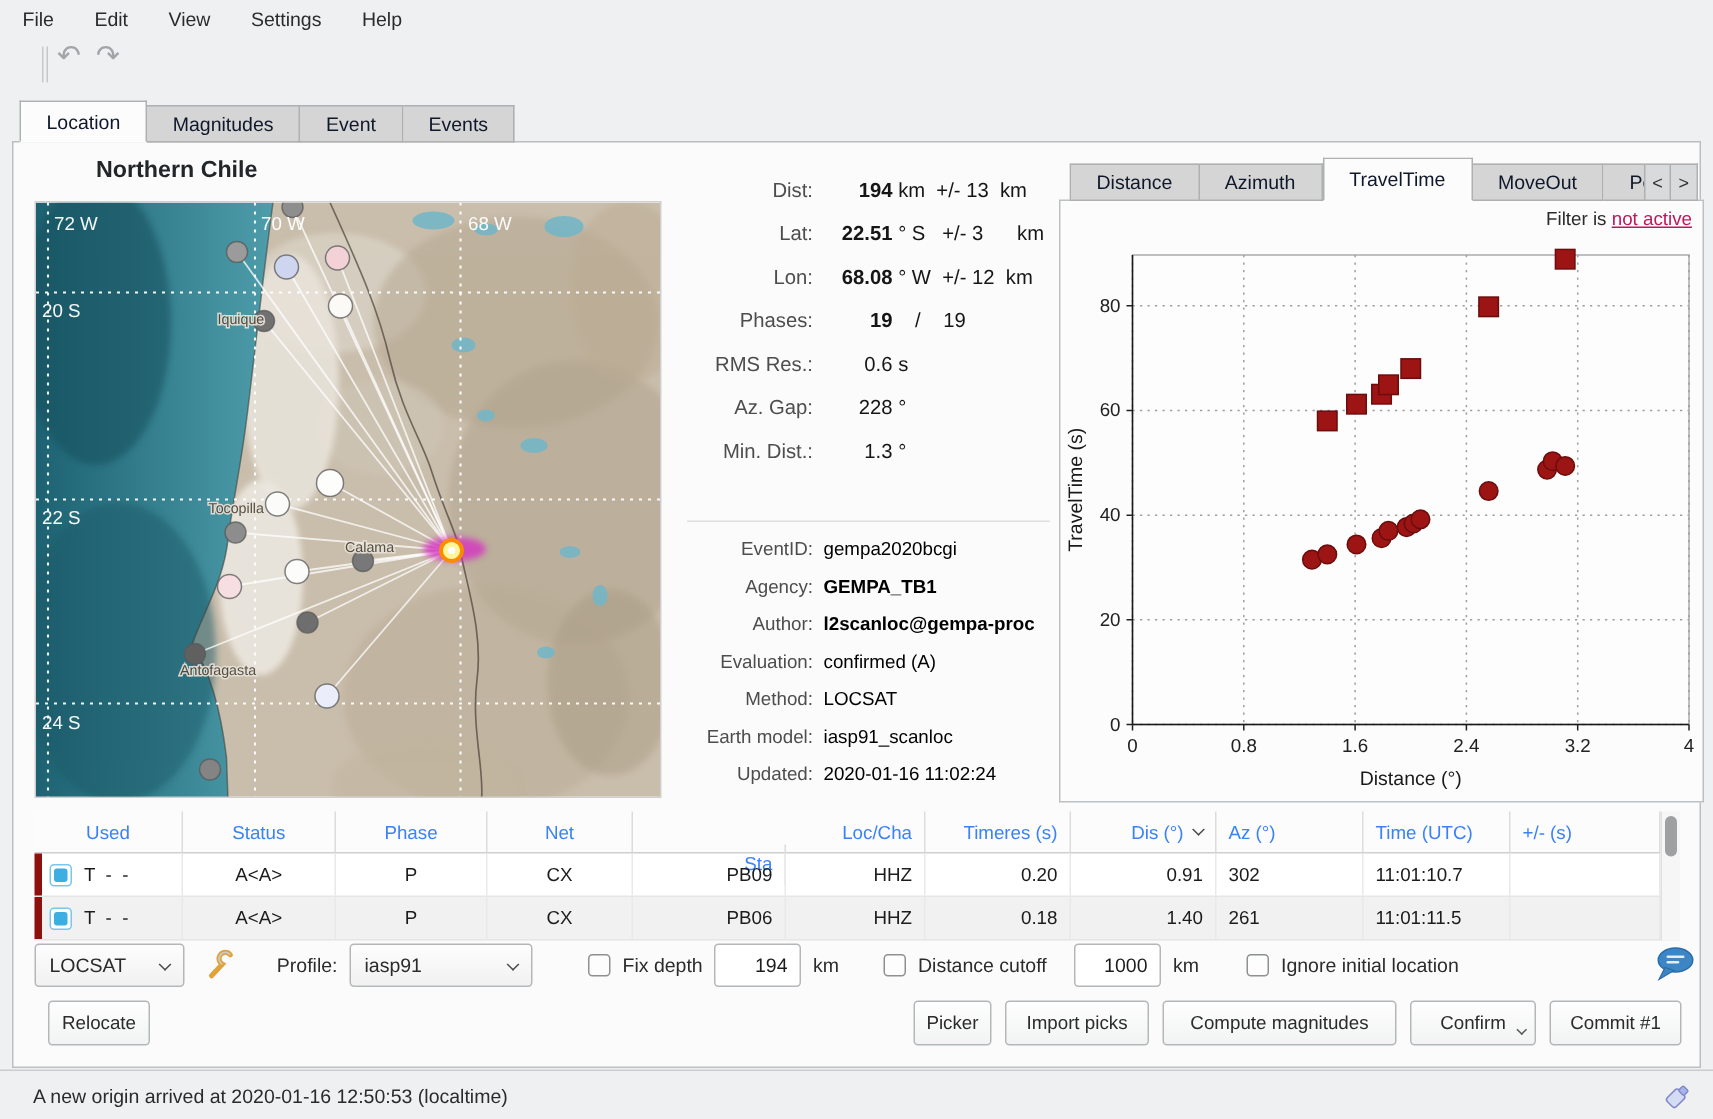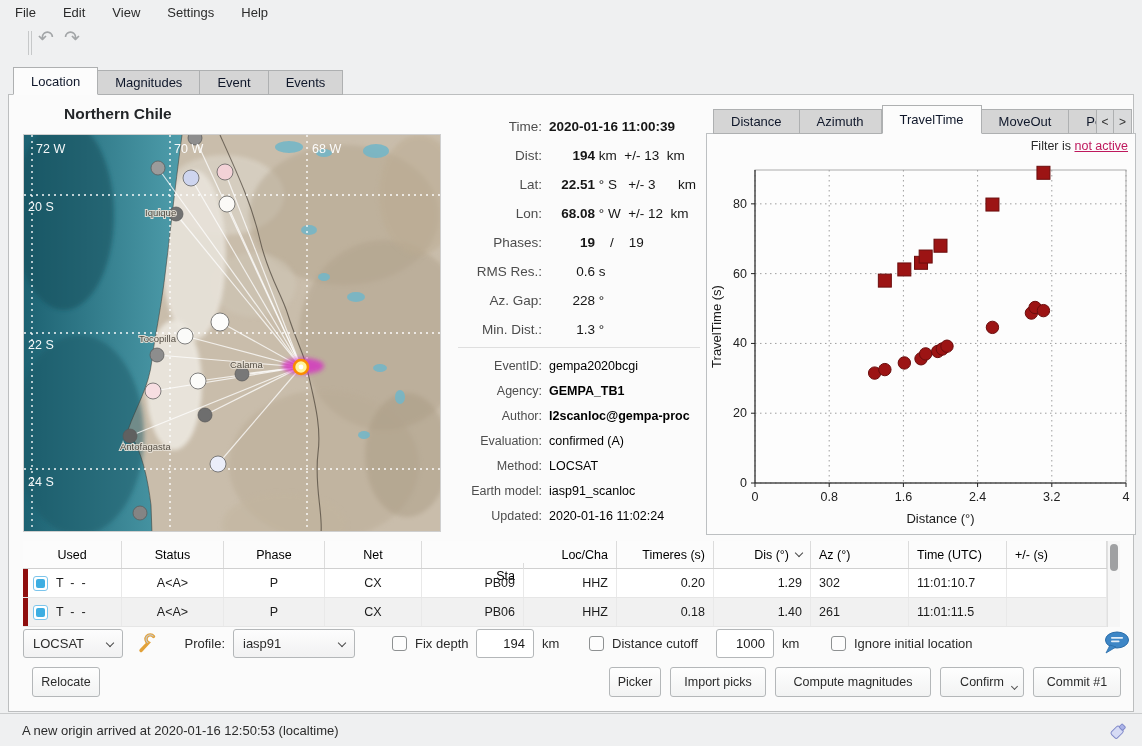--- a/index.html
+++ b/index.html
@@ -48,21 +48,21 @@
   .tab-scroll{position:absolute;left:1087px;top:14px;display:flex;z-index:3;}
   .tab-scroll .tsbtn{width:18px;height:25px;background:#d9dadb;border:1px solid #aeb0b1;border-left:none;
     display:flex;align-items:center;justify-content:center;font-size:12px;color:#333;}
   .tab-scroll .tsbtn:first-child{border-left:1px solid #aeb0b1;}
   .plot-pane{position:absolute;left:697px;top:38px;width:430px;height:402px;background:#fcfcfc;border:1px solid #bdc0c2;}
   .filter-line{position:absolute;right:7px;top:5px;font-size:12.5px;color:#2b2b2b;z-index:2;}
   .filter-line a{color:#be185d;text-decoration:underline;cursor:pointer;}
   
   .arrivals{position:absolute;left:14px;top:446px;width:1097px;height:86px;background:#fff;font-size:12.5px;}
   .thead{display:flex;height:28px;background:#fcfcfc;border-bottom:1px solid #d0d0d0;align-items:center;}
-  .th{height:100%;display:flex;align-items:center;border-right:1px solid #dcdcdc;padding:0 8px;color:#000000;}
+  .th{height:100%;display:flex;align-items:center;border-right:1px solid #dcdcdc;padding:0 8px;color:#3b82f6;}
   .trow{display:flex;height:29px;align-items:center;border-bottom:1px solid #e6e6e6;position:relative;}
   .trow.alt{background:#f1f1f1;}
   .td{height:100%;display:flex;align-items:center;border-right:1px solid #e9e9e9;padding:0 8px;color:#1c1c1c;}
   .al{justify-content:flex-start;} .ac{justify-content:center;} .ar{justify-content:flex-end;}
   .redbar{position:absolute;left:0;top:0;bottom:0;width:5px;background:#8f0e0e;}
   .cbk{display:inline-block;width:15px;height:15px;border:1px solid #7cc5ec;border-radius:3px;background:#fff;position:relative;flex:none;}
   .cbk::after{content:"";position:absolute;left:2px;top:2px;right:2px;bottom:2px;background:#3daee2;border-radius:2px;}
   .cbu{display:inline-block;width:15px;height:15px;border:1px solid #8e9192;border-radius:3px;background:#fdfdfd;flex:none;}
   .used-txt{margin-left:8px;white-space:pre;}
   .vscroll{position:absolute;right:0;top:0;bottom:0;width:13px;background:#f6f6f6;border-left:1px solid #e0e0e0;}
@@ -217,24 +217,20 @@
           <text x="4" y="351" font-size="12.5" fill="#ffffff" opacity="0.95">24 S</text>
           <text x="121" y="81" font-size="9.5" fill="#4c463c" stroke="#e8e2d8" stroke-width="2" paint-order="stroke" opacity="0.92">Iquique</text>
           <text x="115" y="207" font-size="9.5" fill="#4c463c" stroke="#e8e2d8" stroke-width="2" paint-order="stroke" opacity="0.92">Tocopilla</text>
           <text x="206" y="233" font-size="9.5" fill="#4c463c" stroke="#e8e2d8" stroke-width="2" paint-order="stroke" opacity="0.92">Calama</text>
           <text x="96" y="315" font-size="9.5" fill="#4c463c" stroke="#e8e2d8" stroke-width="2" paint-order="stroke" opacity="0.92">Antofagasta</text>
         </svg>
     </div>
 
     <div class="oinfo">
         <div class="irow">
-          <span class="ilabel">Time:</span>
-          <span class="ival"><b>2020-01-16 11:00:39</b></span>
-        </div>
-        <div class="irow">
           <span class="ilabel">Dist:</span>
           <span class="ival"><span class="num" style="font-weight: bold;">194</span><span> km  +/- 13  km</span></span>
         </div>
         <div class="irow">
           <span class="ilabel">Lat:</span>
           <span class="ival"><span class="num" style="font-weight: bold;">22.51</span><span> ° S   +/- 3      km</span></span>
         </div>
         <div class="irow">
           <span class="ilabel">Lon:</span>
           <span class="ival"><span class="num" style="font-weight: bold;">68.08</span><span> ° W  +/- 12  km</span></span>
@@ -409,21 +405,21 @@
               <div class="redbar"></div>
               <span class="cbk"></span>
               <span class="used-txt">T  -  -</span>
             </div>
             <div class="td ac" style="width: 102px; flex: 0 0 auto;">A&lt;A&gt;</div>
             <div class="td ac" style="width: 101px; flex: 0 0 auto;">P</div>
             <div class="td ac" style="width: 97px; flex: 0 0 auto;">CX</div>
             <div class="td ar" style="width: 102px; flex: 0 0 auto;">PB09</div>
             <div class="td ar" style="width: 93px; flex: 0 0 auto;">HHZ</div>
             <div class="td ar" style="width: 97px; flex: 0 0 auto;">0.20</div>
-            <div class="td ar" style="width: 97px; flex: 0 0 auto;">1.29</div>
+            <div class="td ar" style="width: 97px; flex: 0 0 auto;">0.91</div>
             <div class="td al" style="width: 98px; flex: 0 0 auto;">302</div>
             <div class="td al" style="width: 98px; flex: 0 0 auto;">11:01:10.7</div>
             <div class="td al" style="width: 100px; flex: 0 0 auto;"></div>
           </div>
           <div class="trow alt">
             <div class="td al" style="width: 99px; flex: 0 0 auto; padding-left: 10px;">
               <div class="redbar"></div>
               <span class="cbk"></span>
               <span class="used-txt">T  -  -</span>
             </div>

